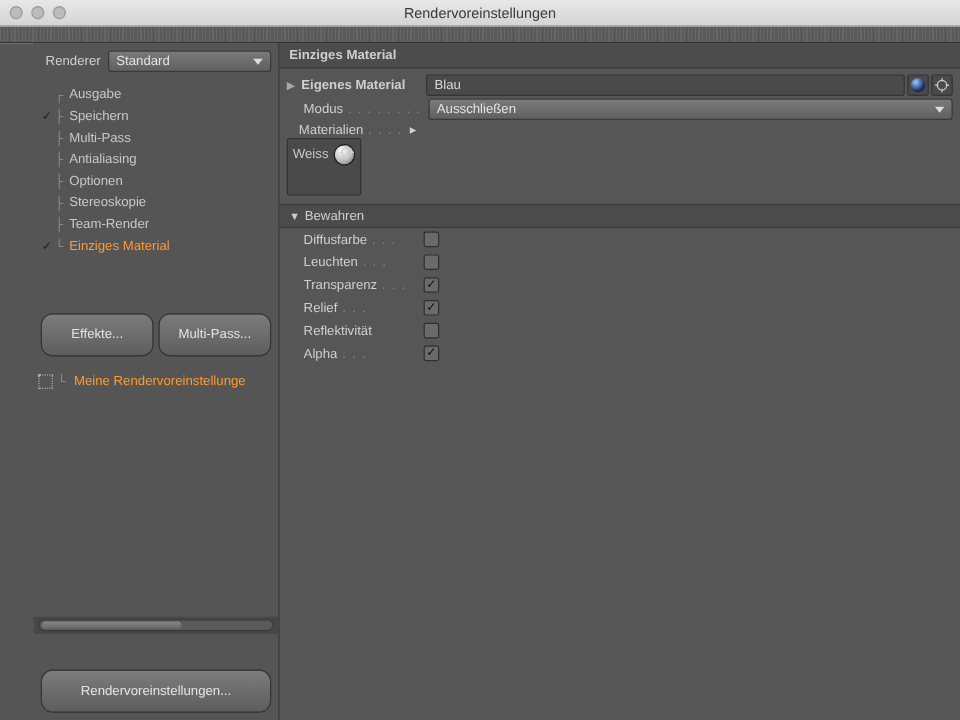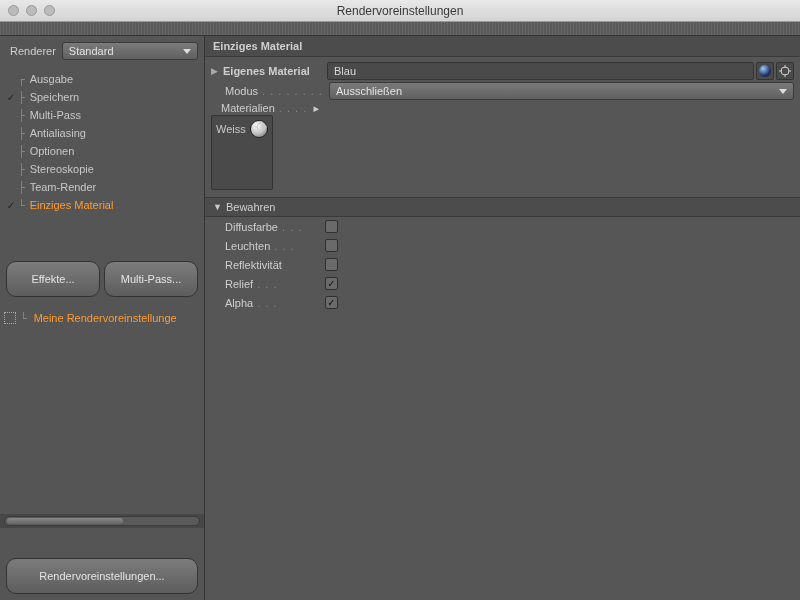--- a/index.html
+++ b/index.html
@@ -8,21 +8,21 @@
 .window { width: 800px; height: 600px; display: flex; flex-direction: column; }
 
 
 .titlebar { height: 22px; background: linear-gradient(#e8e8e8, #d4d4d4); display: flex; align-items: center; position: relative; border-bottom: 1px solid #999; }
 .traffic { display: flex; gap: 7px; padding-left: 8px; }
 .tlight { width: 11px; height: 11px; border-radius: 50%; background: #bbb; border: 1px solid #999; }
 .title { position: absolute; left: 0; right: 0; text-align: center; color: #3a3a3a; font-size: 12px; pointer-events: none; }
 .stripebar { height: 14px; background: repeating-linear-gradient(90deg,#666 0 1px,#5a5a5a 1px 3px); border-bottom:1px solid #333;}
 
 
-.body { flex: 1; display: flex; background: #555; color: #c8c8c8; }
+.body { flex: 1; display: flex; background: #555; color: #c8c8c8; padding-left: 28px; }
 
 
 .sidebar { width: 205px; background: #555; display: flex; flex-direction: column; border-right: 1px solid #333; }
 .renderer-row { display: flex; align-items: center; padding: 6px 6px 6px 10px; gap: 6px; }
 .renderer-row label { color: #cfcfcf; }
 .dropdown { flex: 1; height: 18px; background: linear-gradient(#7a7a7a,#606060); border: 1px solid #3a3a3a; border-radius: 3px; color: #e4e4e4; display: flex; align-items: center; justify-content: space-between; padding: 0 6px; cursor: pointer; }
 .dd-arrow { width: 0; height: 0; border-left: 4px solid transparent; border-right: 4px solid transparent; border-top: 5px solid #ddd; }
 
 .tree { flex: 1; padding: 4px 0 4px 4px; overflow: auto; }
 .tree-item { display: flex; align-items: center; height: 18px; cursor: pointer; }
@@ -53,21 +53,21 @@
 
 .prop-row { display: flex; align-items: center; min-height: 20px; padding: 1px 6px; }
 .prop-label { width: 118px; text-align: left; color: #cfcfcf; padding-left: 14px; white-space: nowrap; overflow: hidden; }
 .disclose { width:10px; color:#aaa; cursor:pointer; font-size:9px; padding-right:2px;}
 .prop-row .disclose + .prop-label { padding-left: 2px; width: 106px; font-weight: bold; }
 .link-field { flex: 1; height: 18px; background: #4a4a4a; border: 1px solid #333; color: #d8d8d8; display: flex; align-items: center; padding: 0 6px; border-radius: 2px; }
 .mode-dd { flex:1; }
 .icon-btn { width: 18px; height: 18px; background: #4a4a4a; border: 1px solid #333; margin-left: 2px; border-radius: 2px; display:flex; align-items:center; justify-content:center; cursor:pointer; }
 .sphere-icon { width:12px;height:12px;border-radius:50%; background: radial-gradient(circle at 35% 30%, #9cf 0%, #236 60%, #013 100%); }
 
-.mat-box { margin: 2px 6px 4px 140px; height: 75px; background: #4a4a4a; border: 1px solid #333; border-radius: 2px; display:flex; align-items:flex-start; padding:4px; position:relative;}
+.mat-box { margin: 2px 6px 4px 140px; height: 48px; background: #4a4a4a; border: 1px solid #333; border-radius: 2px; display:flex; align-items:flex-start; padding:4px; position:relative;}
 .mat-row-outer { display:flex; align-items:flex-start; padding:1px 6px;flex-direction:column;}
 .mat-label-col { width:132px; display:flex; align-items:center;}
 .mat-label-col .disclose{ width:10px;}
 .mat-label-col .lbl{ font-weight: normal; color:#cfcfcf;}
 .mat-item { display:flex; align-items:center; gap:4px; }
 .mat-ball { width:18px;height:18px;border-radius:50%; background: radial-gradient(circle at 35% 30%, #fff 0%, #bbb 55%, #666 100%); border:1px solid #222;}
 .mat-box .icon-btn { position:absolute; top:2px; right:2px; background:transparent; border:none;}
 
 .section-header { background: #4c4c4c; padding: 3px 8px; display: flex; align-items: center; gap: 4px; border-top:1px solid #3a3a3a; border-bottom:1px solid #3a3a3a; margin-top:6px;}
 .section-header .tri { font-size:9px; color:#ccc; cursor:pointer;}
@@ -242,28 +242,32 @@
         <div id="checks">
             <div class="check-row">
               <span class="clabel">Diffusfarbe<span class="dots-fill"> . . .</span></span>
               <span class="cbox"></span>
             </div>
             <div class="check-row">
               <span class="clabel">Leuchten<span class="dots-fill"> . . .</span></span>
               <span class="cbox"></span>
             </div>
             <div class="check-row">
+              <span class="clabel">Transparenz<span class="dots-fill"> . . .</span></span>
+              <span class="cbox checked"></span>
+            </div>
+            <div class="check-row">
+              <span class="clabel">Relief<span class="dots-fill"> . . .</span></span>
+              <span class="cbox checked"></span>
+            </div>
+            <div class="check-row">
               <span class="clabel">Reflektivität<span class="dots-fill"></span></span>
               <span class="cbox"></span>
             </div>
             <div class="check-row">
-              <span class="clabel">Relief<span class="dots-fill"> . . .</span></span>
-              <span class="cbox checked"></span>
-            </div>
-            <div class="check-row">
               <span class="clabel">Alpha<span class="dots-fill"> . . .</span></span>
               <span class="cbox checked"></span>
             </div>
           </div>
 
       </div>
     </div>
 
   </div>
 </div>

